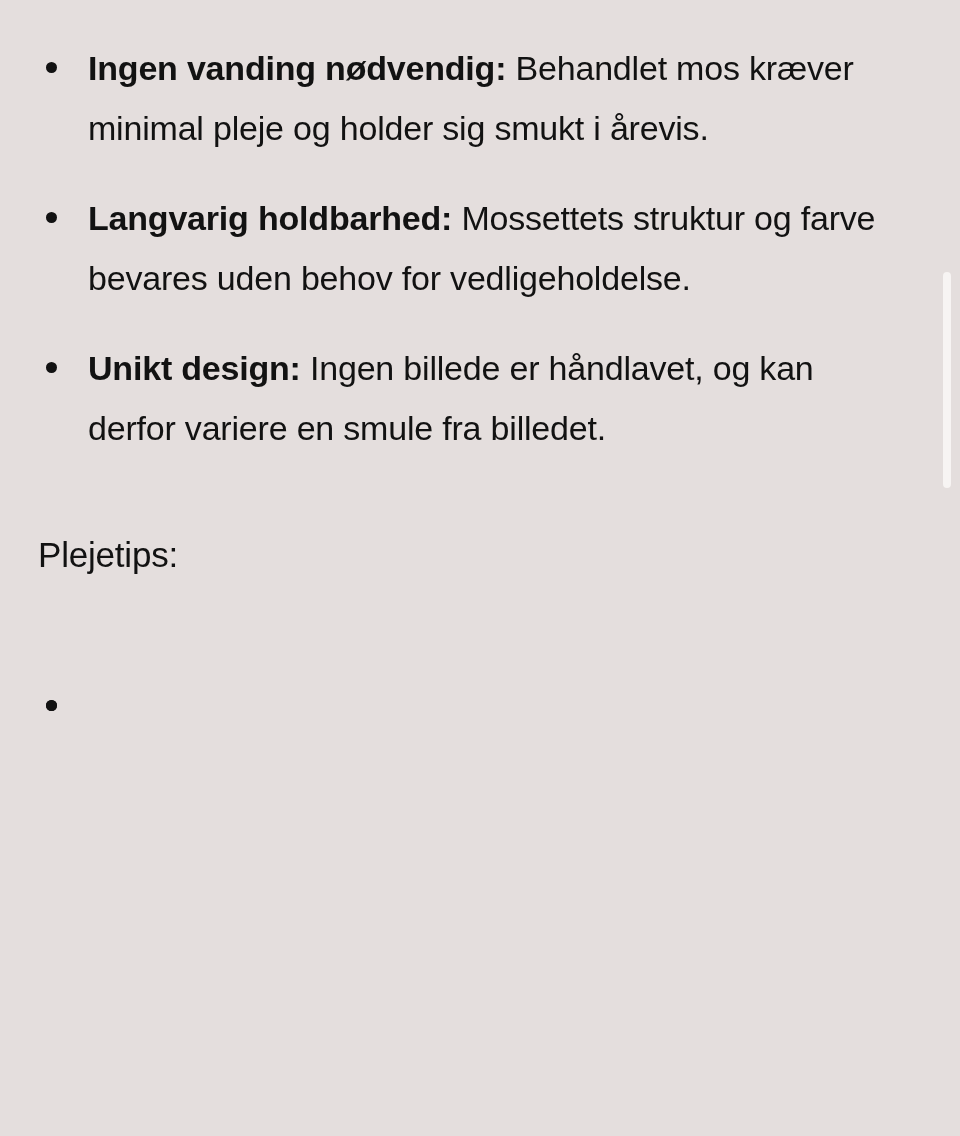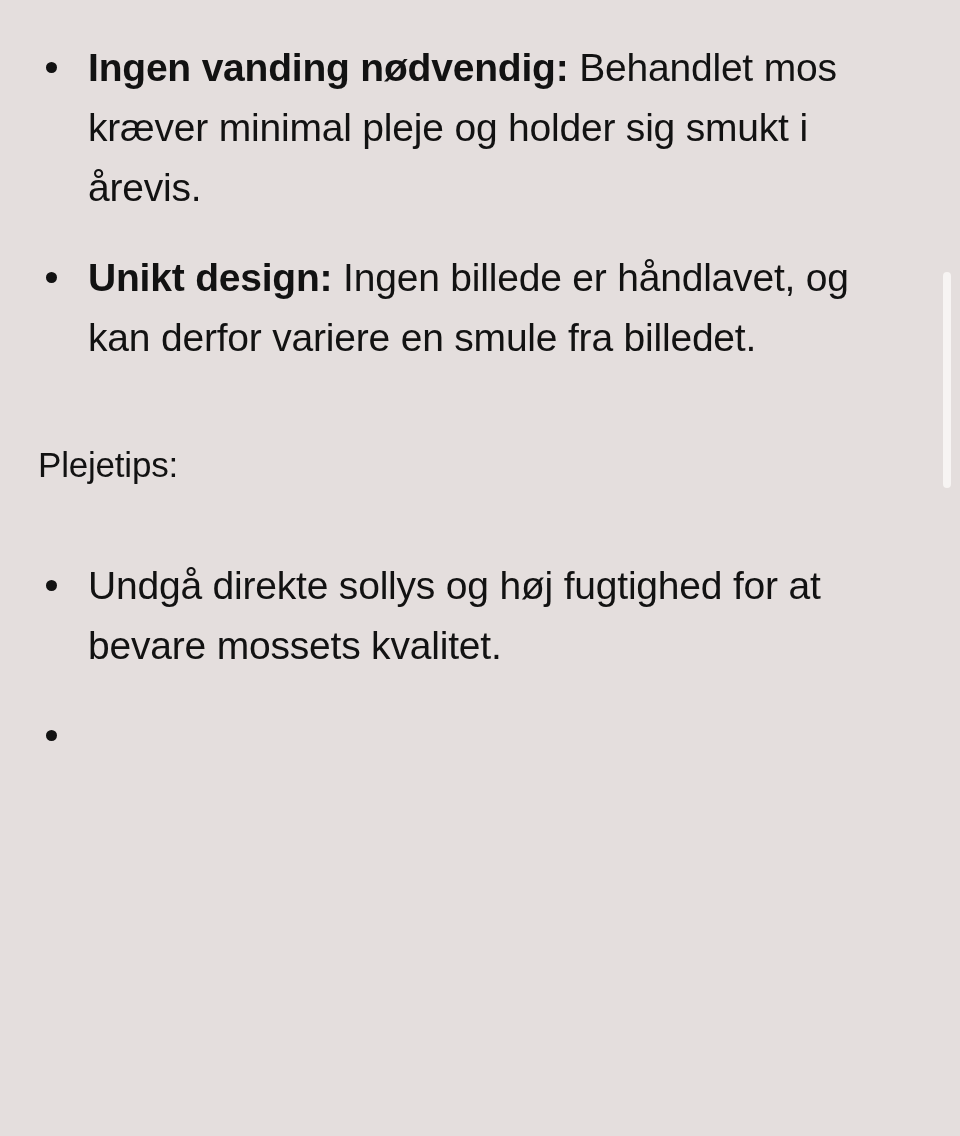--- a/index.html
+++ b/index.html
@@ -37,21 +37,21 @@
     list-style: none;
     margin: 0;
     padding: 0;
   }
 
   ul.bullets li {
     position: relative;
     margin: 0 0 30px 0;
     padding-left: 88px;
     padding-right: 55px;
-    font-size: 39px;
+    font-size: 34px;
     line-height: 60px;
     letter-spacing: -0.2px;
     word-spacing: 0px;
     color: #121212;
   }
 
   ul.bullets li:last-child {
     margin-bottom: 0;
   }
 
@@ -106,33 +106,36 @@
 
 <div class="page">
 
   <div class="content">
 
     <ul class="bullets">
       <li>
         <span class="dot"></span><span class="lead">Ingen vanding nødvendig:</span><span> Behandlet mos kræver minimal pleje og holder sig smukt i årevis.</span>
       </li>
       <li>
+        <span class="dot"></span><span class="lead">Langvarig holdbarhed:</span><span> Mossettets struktur og farve bevares uden behov for vedligeholdelse.</span>
+      </li>
+      <li>
         <span class="dot"></span><span class="lead">Unikt design:</span><span> Ingen billede er håndlavet, og kan derfor variere en smule fra billedet.</span>
       </li>
     </ul>
 
     <div class="gap-before-heading"></div>
 
     <p class="section-heading">Plejetips:</p>
 
     <div class="gap-after-heading"></div>
 
     <ul class="bullets">
       <li>
-        <span class="dot"></span><span>Undgå direkte sollys og høj fugtighed for at bevare mossets kvalitet.</span>
+        <span class="dot"></span>
       </li>
       <li>
         <span class="dot"></span>
       </li>
     </ul>
 
   </div>
 
   <div class="scrollbar-track"></div>
   <div class="scrollbar-thumb"></div>

